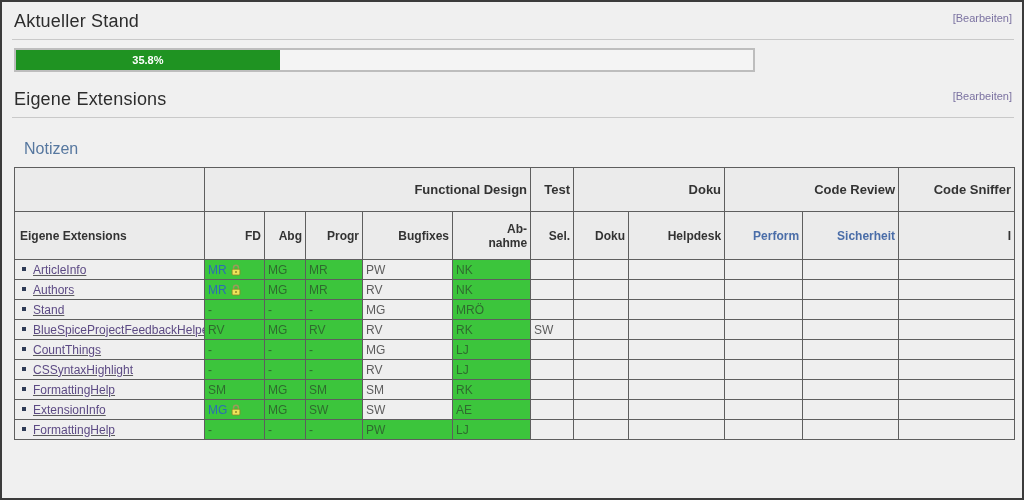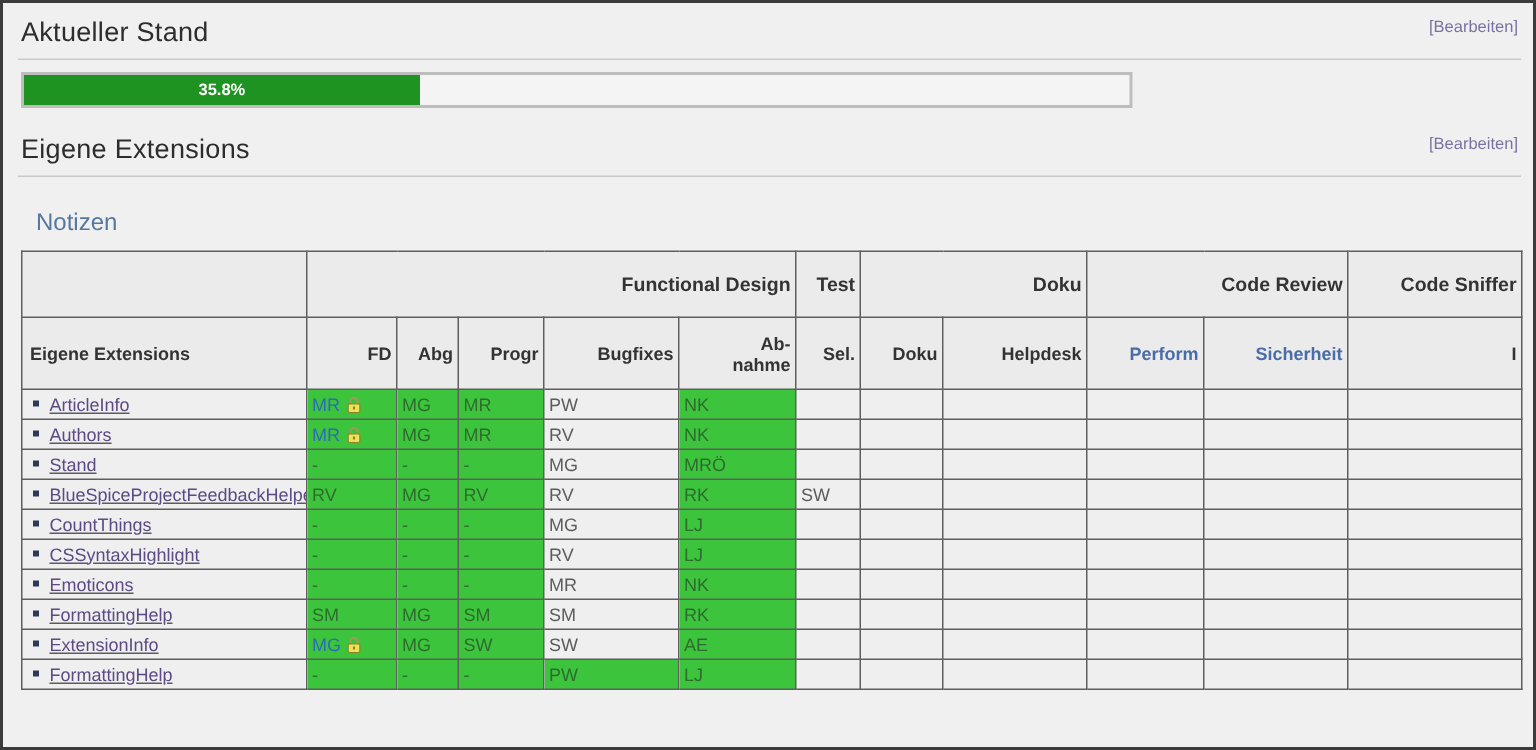--- a/index.html
+++ b/index.html
@@ -228,34 +228,20 @@
             <td>RV</td>
             <td class="green">LJ</td>
             <td></td>
             <td></td>
             <td></td>
             <td></td>
             <td></td>
             <td></td>
           </tr>
           <tr>
-            <td class="name"><span class="bullet"></span><a href="#">Emoticons</a></td>
-            <td class="green">-</td>
-            <td class="green">-</td>
-            <td class="green">-</td>
-            <td>MR</td>
-            <td class="green">NK</td>
-            <td></td>
-            <td></td>
-            <td></td>
-            <td></td>
-            <td></td>
-            <td></td>
-          </tr>
-          <tr>
             <td class="name"><span class="bullet"></span><a href="#">FormattingHelp</a></td>
             <td class="green">SM</td>
             <td class="green">MG</td>
             <td class="green">SM</td>
             <td>SM</td>
             <td class="green">RK</td>
             <td></td>
             <td></td>
             <td></td>
             <td></td>

